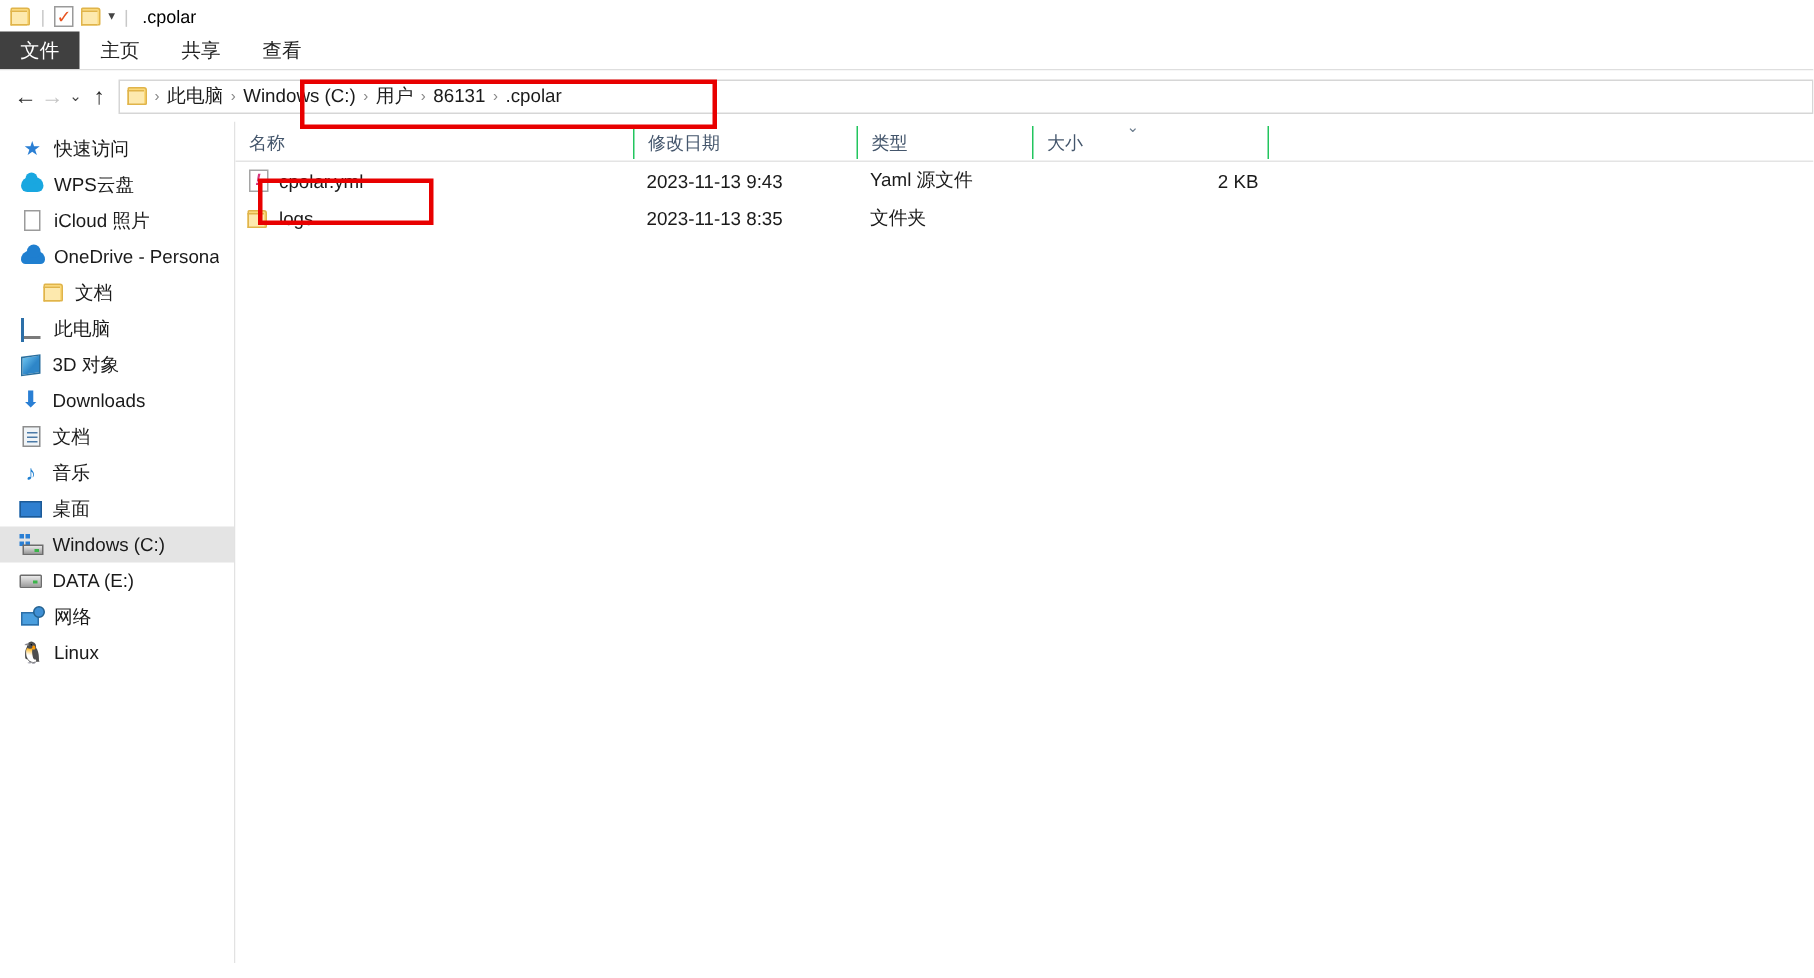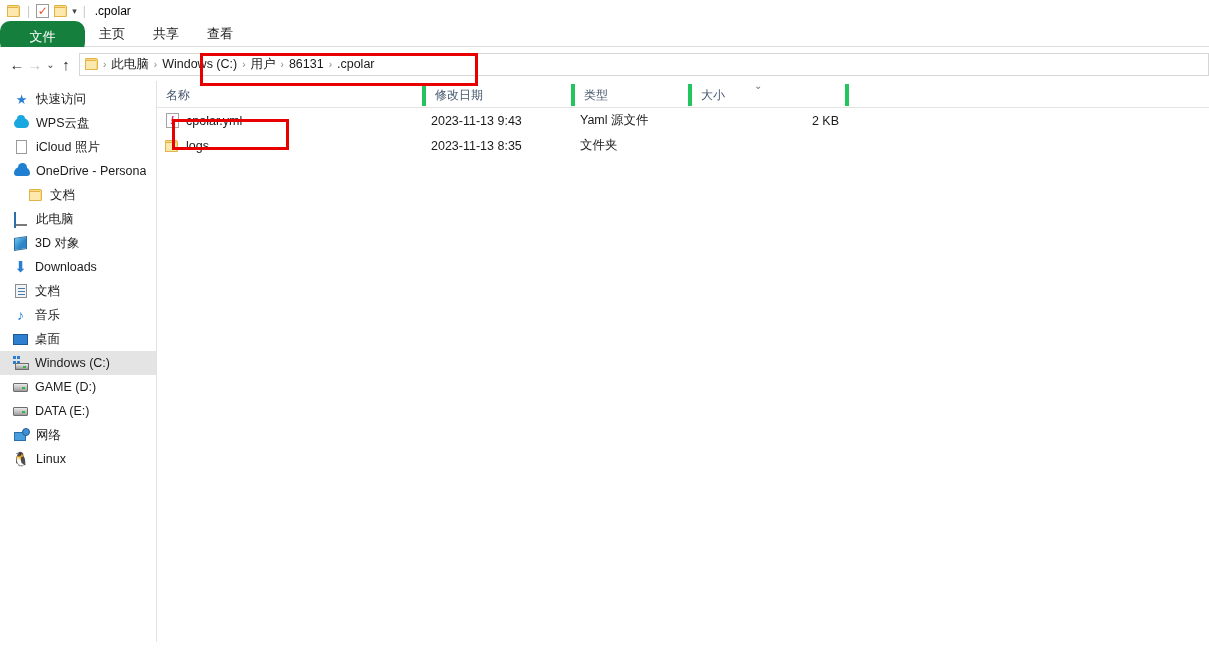--- a/index.html
+++ b/index.html
@@ -102,25 +102,24 @@
   .tab {
     display: flex;
     align-items: center;
     justify-content: center;
     font-size: 13px;
     color: #222;
     padding: 0 14px;
     cursor: default;
   }
   .tab.file {
-    background: #15803d;
+    background: #404040;
     color: #ffffff;
     min-width: 53px;
-    padding: 16px;
-    border-radius: 10px;
+    padding: 0;
   }
 
   
   .addressbar {
     height: 34px;
     display: flex;
     align-items: center;
     padding-left: 8px;
     background: #ffffff;
     position: relative;
@@ -215,21 +214,21 @@
     margin-top: 2px;
   }
   .col {
     font-size: 12px;
     color: #44566c;
     height: 22px;
     display: flex;
     align-items: center;
     padding-left: 9px;
     box-sizing: border-box;
-    border-left: 4px solid #22c55e;
+    border-left: 1px solid #22c55e;
   }
   .col.first { border-left: none; }
   .sort-caret {
     position: absolute;
     font-size: 10px;
     color: #6a7b8c;
     top: -4px;
   }
   .row {
     height: 25px;
@@ -592,26 +591,20 @@
     <div class="nav-item indent2 selected">
       <span class="nav-ico">
         <span class="ic-drive-win">
             <span class="logo"></span>
             <span class="body"></span>
           </span>
       </span>
       <span class="nav-label">Windows (C:)</span>
     </div>
 
-    <div class="nav-item indent2">
-      <span class="nav-ico">
-          <span class="ic-drive"></span>
-        </span>
-      <span class="nav-label">GAME (D:)</span>
-    </div>
 
     <div class="nav-item indent2">
       <span class="nav-ico">
           <span class="ic-drive"></span>
         </span>
       <span class="nav-label">DATA (E:)</span>
     </div>
 
     <div class="nav-item">
       <span class="nav-ico">

